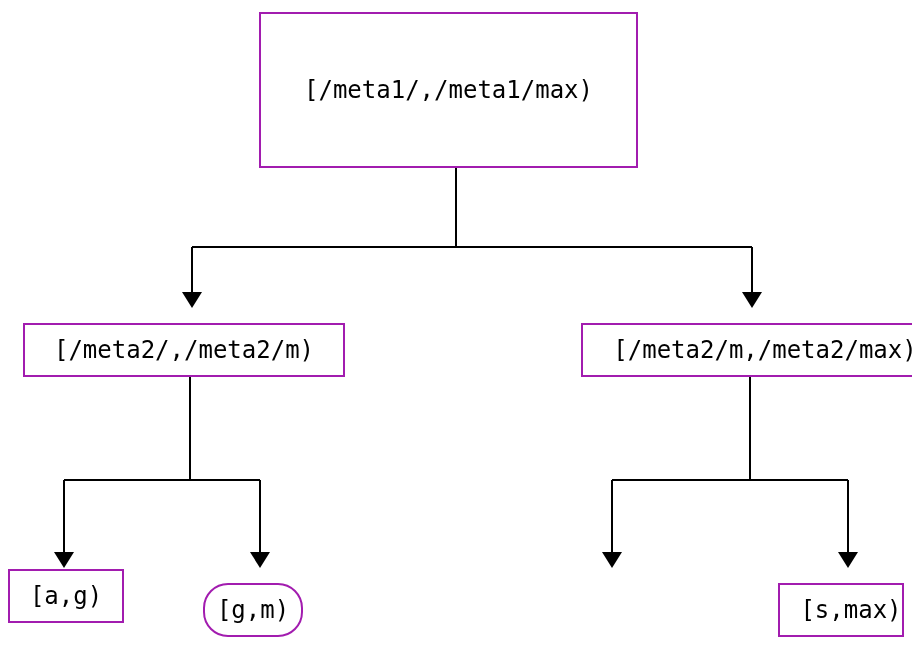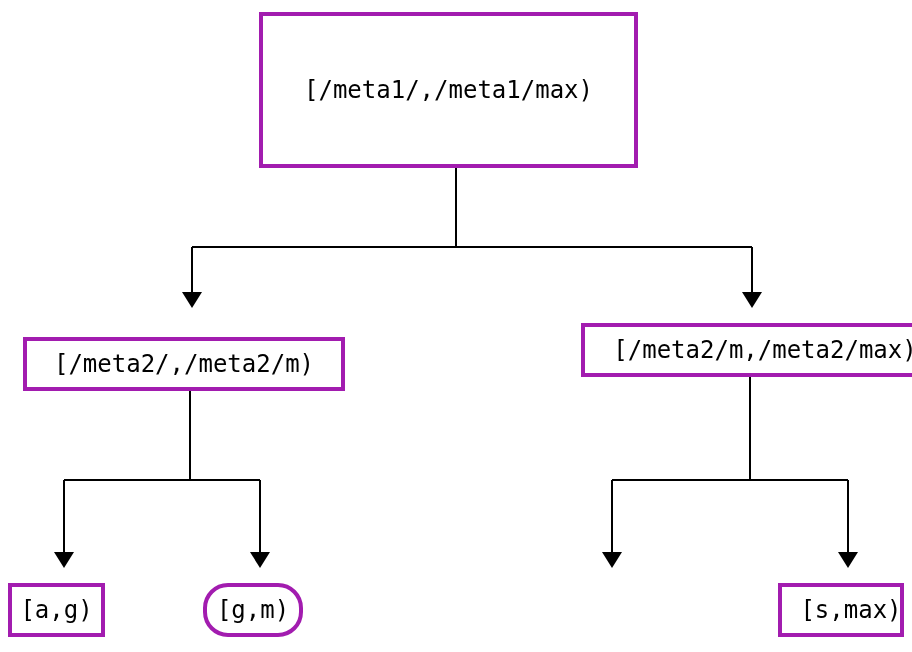--- a/index.html
+++ b/index.html
@@ -28,21 +28,21 @@
     stroke-width: 2;
     fill: none;
   }
   .arrowhead {
     fill: #000000;
     stroke: none;
   }
   .node {
     position: absolute;
     box-sizing: border-box;
-    border: 4px solid #a21caf;
+    border: 2px solid #a21caf;
     background: #ffffff;
     color: #000000;
     display: flex;
     align-items: center;
     justify-content: center;
     font-size: 24px;
     line-height: 1;
     white-space: nowrap;
   }
 </style>
@@ -61,24 +61,24 @@
     <polygon class="arrowhead" points="54,552 74,552 64,568"></polygon>
     <polygon class="arrowhead" points="250,552 270,552 260,568"></polygon>
 
     <path class="edge-line" d="M750 377 V480 M612 480 H848 M612 480 V552 M848 480 V552"></path>
     <polygon class="arrowhead" points="602,552 622,552 612,568"></polygon>
     <polygon class="arrowhead" points="838,552 858,552 848,568"></polygon>
   </svg>
 
   <div class="node" style="left:259px; top:12px; width:379px; height:156px;">[/meta1/,/meta1/max)</div>
 
-  <div class="node" style="left:23px; top:323px; width:322px; height:54px;margin-top:14px;">[/meta2/,/meta2/m)</div>
+  <div class="node" style="left:23px; top:323px; width:322px; height:54px;">[/meta2/,/meta2/m)</div>
 
   <div class="node" style="left:581px; top:323px; width:368px; height:54px;">[/meta2/m,/meta2/max)</div>
 
-  <div class="node" style="left:8px; top:583px; width:97px; height:54px;">[a,g)</div>
+  <div class="node" style="left:8px; top:569px; width:116px; height:54px;">[a,g)</div>
 
   <div class="node" style="left:203px; top:583px; width:100px; height:54px;border-radius:25px;">[g,m)</div>
 
 
   <div class="node" style="left:778px; top:583px; width:126px; height:54px;padding-left:20px;">[s,max)</div>
 
 </div>
 
 </body></html>

